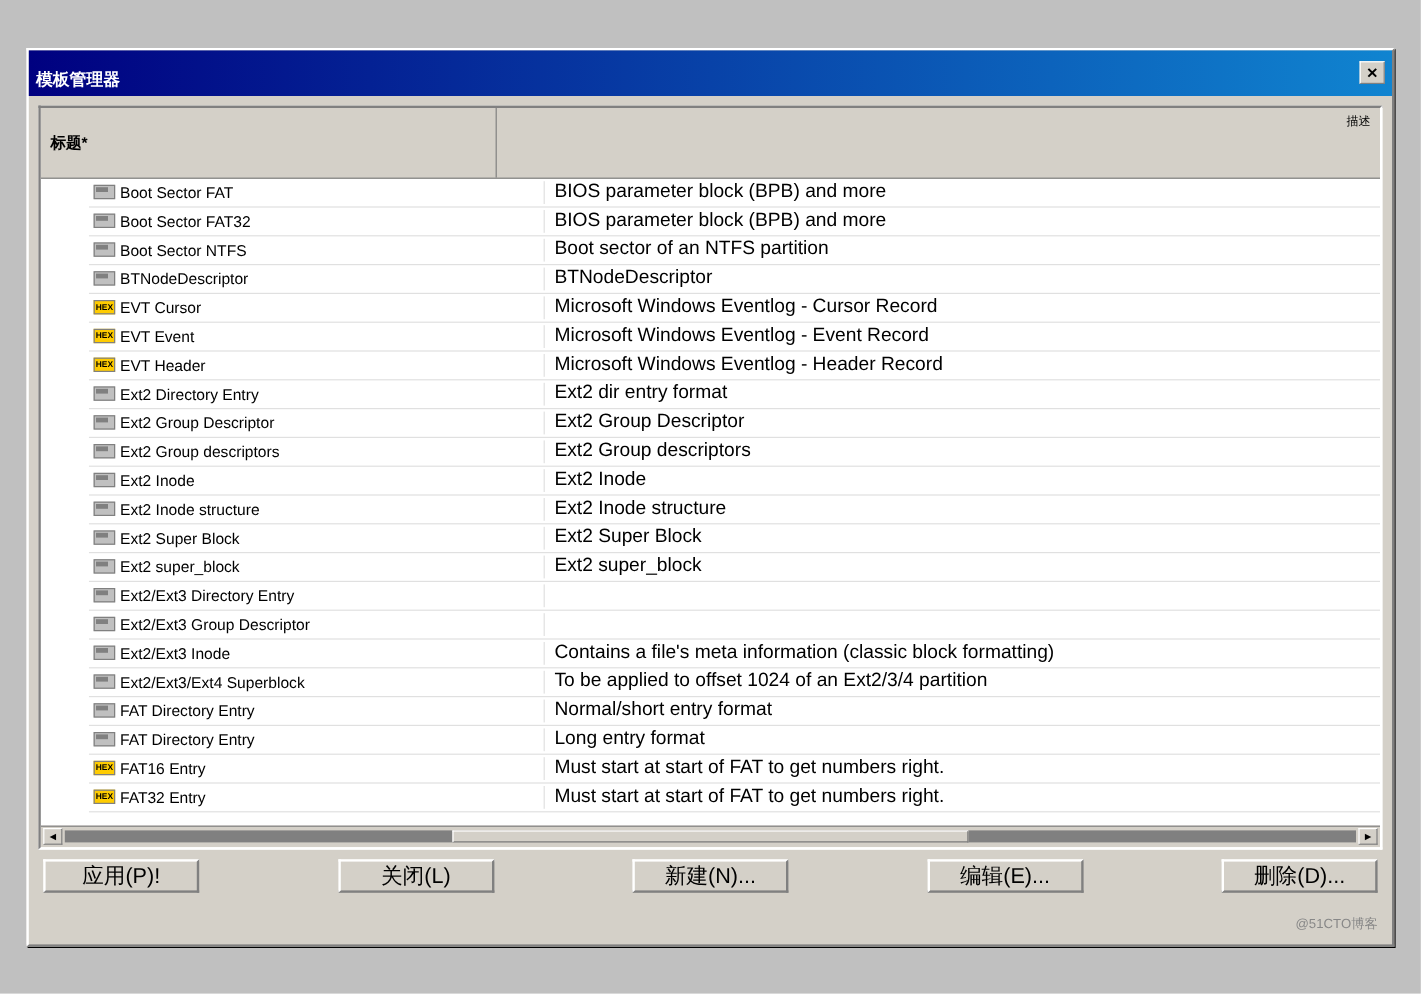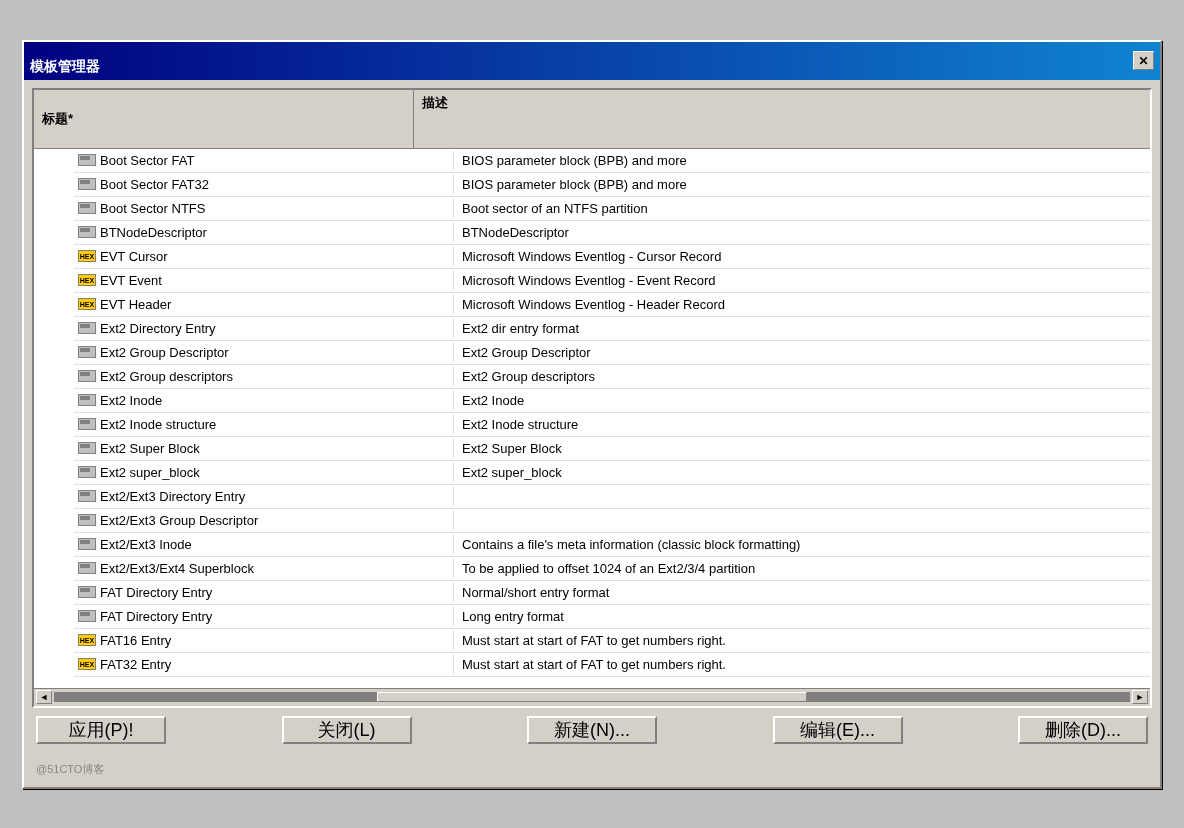--- a/index.html
+++ b/index.html
@@ -73,22 +73,23 @@
     .col-title {
       width: 380px;
       padding: 20px 8px;
       font-weight: bold;
       border-right: 1px solid #808080;
       font-size: 13px;
     }
     .col-desc {
       flex: 1;
       padding: 4px 8px;
-      font-weight: bold;
-      font-size: 13px;
+      font-weight: normal;
+      font-size: 10px;
+      text-align: right;
     }
     .table-scroll {
       overflow-y: scroll;
       flex: 1;
       margin-left: 40px;
     }
     .table-row {
       display: flex;
       border-bottom: 1px solid #e0e0e0;
       min-height: 24px;
@@ -101,21 +102,21 @@
       display: flex;
       align-items: center;
       gap: 4px;
       font-size: 13px;
       white-space: nowrap;
       overflow: hidden;
     }
     .cell-desc {
       flex: 1;
       padding: 2px 8px;
-      font-size: 13px;
+      font-size: 16px;
       white-space: nowrap;
       overflow: hidden;
     }
     .icon-disk {
       width: 18px;
       height: 12px;
       background: #c0c0c0;
       border: 1px solid #808080;
       flex-shrink: 0;
       display: inline-block;
@@ -192,20 +193,21 @@
       border-right-color: #808080;
       border-bottom-color: #808080;
       font-size: 18px;
       cursor: pointer;
       display: flex;
       align-items: center;
       justify-content: center;
       font-family: 'SimSun', 'MS Sans Serif', sans-serif;
     }
     .watermark {
+      text-align: right;
       font-size: 11px;
       color: #888;
       padding: 2px 4px;
       margin-top: 12px;
     }
     
     .table-scroll::-webkit-scrollbar {
       width: 16px;
     }
     .table-scroll::-webkit-scrollbar-track {

